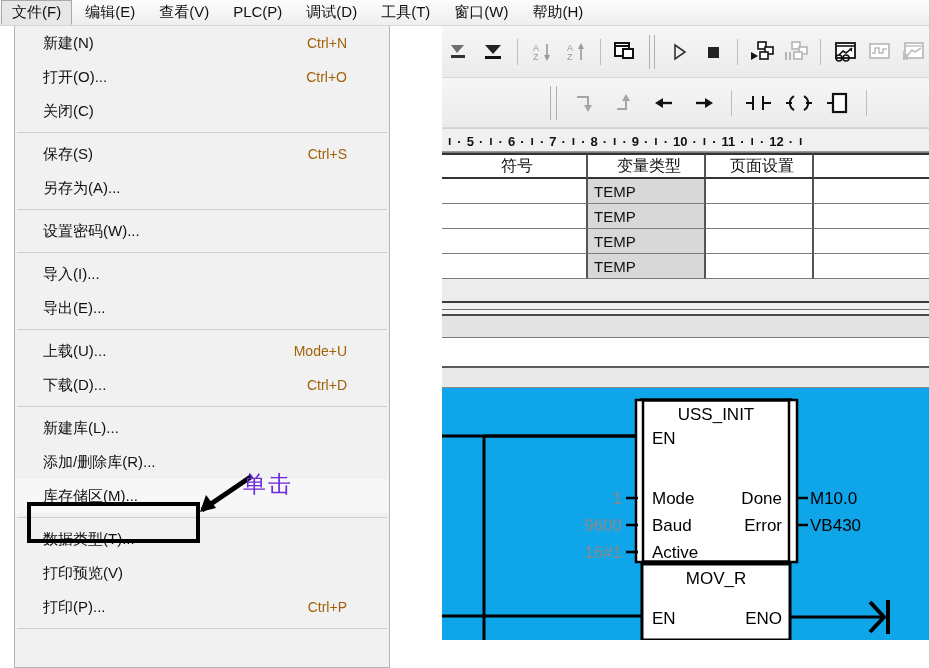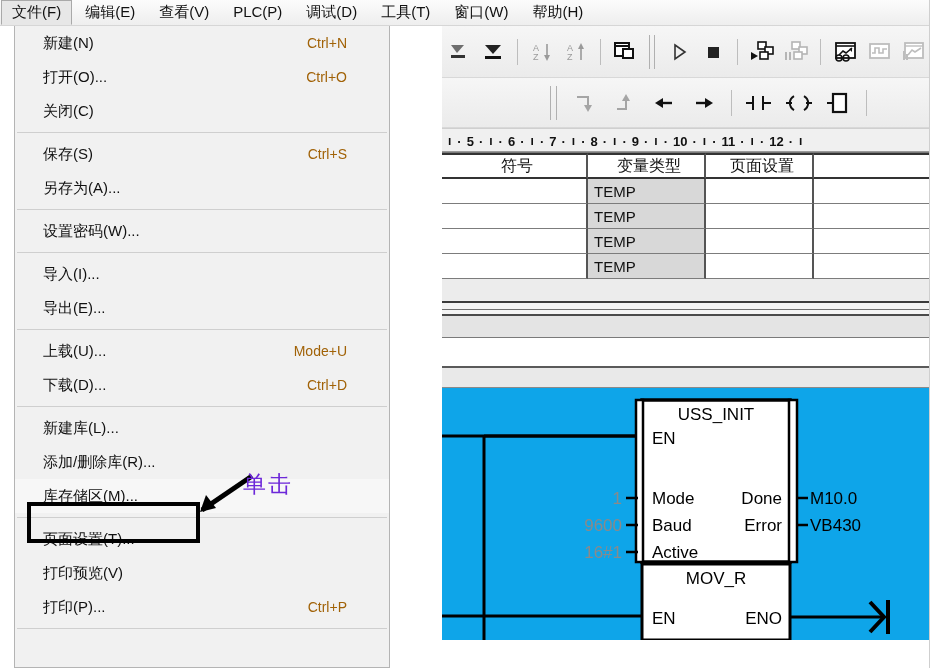--- a/index.html
+++ b/index.html
@@ -535,21 +535,21 @@
       <span class="menu-accel"></span>
     </div>
     <div class="menu-row boxed">
       <span class="menu-label">库存储区(M)...</span>
       <span class="menu-accel"></span>
     </div>
 
     <div class="menu-sep"></div>
 
     <div class="menu-row">
-      <span class="menu-label">页面设置(T)...</span>
+      <span class="menu-label">数据类型(T)...</span>
       <span class="menu-accel"></span>
     </div>
     <div class="menu-row">
       <span class="menu-label">打印预览(V)</span>
       <span class="menu-accel"></span>
     </div>
     <div class="menu-row">
       <span class="menu-label">打印(P)...</span>
       <span class="menu-accel">Ctrl+P</span>
     </div>

